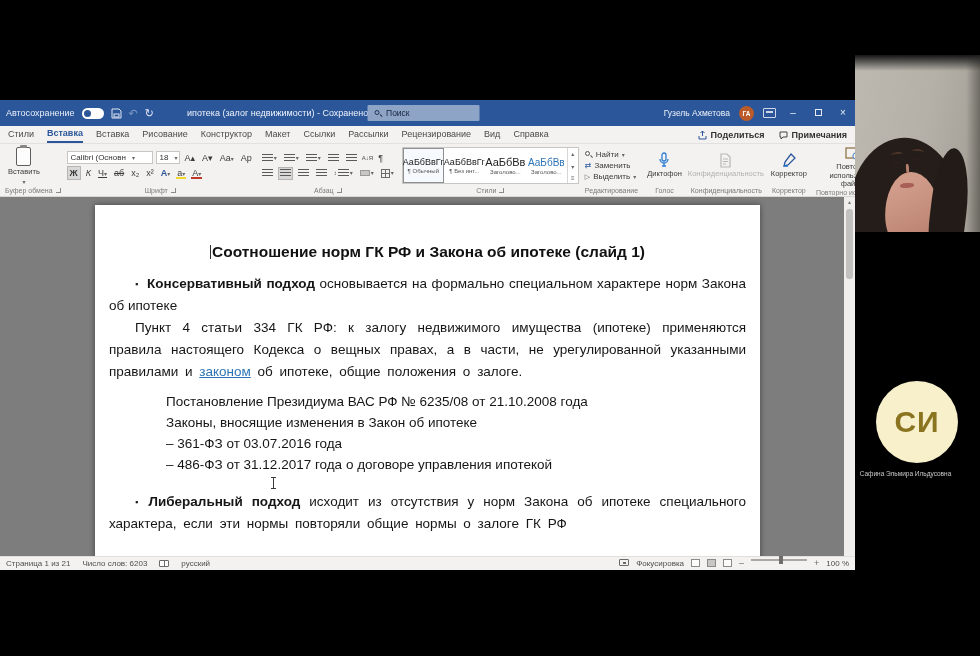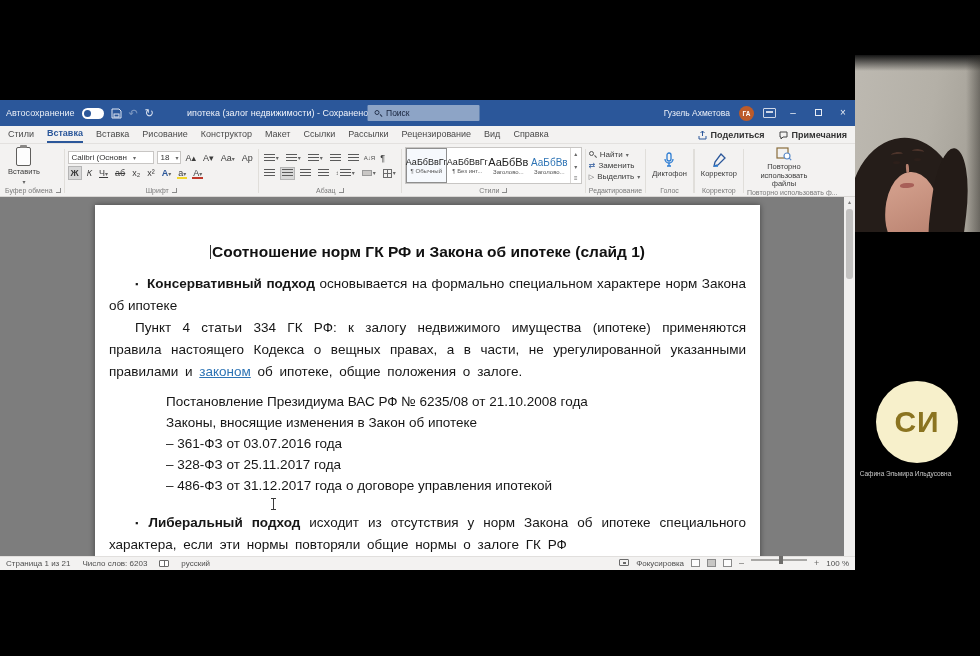--- a/index.html
+++ b/index.html
@@ -395,20 +395,34 @@
               </svg>
             <span>Диктофон</span>
           </div>
         </div>
         <div class="glabel">
             <span>Голос</span>
           </div>
       </div>
       <div class="gsep"></div>
 
+      <div class="group">
+        <div class="gbody">
+          <div class="bigbtn disabled" style="width:70px">
+            <svg class="mini-svg" width="13" height="15" viewBox="0 0 13 15">
+                <path d="M2 1h6l3 3v10H2z" fill="none" stroke="#b9b7b4" stroke-width="1.2"></path>
+                <path d="M4 6h5M4 8.5h5M4 11h3" stroke="#b9b7b4" stroke-width="1"></path>
+              </svg>
+            <span>Конфиденциальность</span>
+          </div>
+        </div>
+        <div class="glabel">
+            <span>Конфиденциальность</span>
+          </div>
+      </div>
       <div class="gsep"></div>
 
       <div class="group">
         <div class="gbody">
           <div class="bigbtn">
             <svg class="mini-svg" width="16" height="16" viewBox="0 0 16 16">
                 <path d="M10 2l4 4-7 7-4 1 1-4z" fill="none" stroke="#2b579a" stroke-width="1.3"></path>
                 <path d="M3 14h4" stroke="#2b7cd3" stroke-width="1.6"></path>
               </svg>
             <span>Корректор</span>
@@ -446,21 +460,20 @@
         </p>
 
         <p class="p indented just ws" style="">
           <span>Пункт 4 статьи 334 ГК РФ: к залогу недвижимого имущества (ипотеке) применяются правила настоящего Кодекса о вещных правах, а в части, не урегулированной указанными правилами и </span><a style="color:#2e74b5;text-decoration:underline">законом</a><span> об ипотеке, общие положения о залоге.</span>
         </p>
 
         <div class="dblock">
           <div>Постановление Президиума ВАС РФ № 6235/08 от 21.10.2008 года</div>
           <div>Законы, вносящие изменения в Закон об ипотеке</div>
           <div>– 361-ФЗ от 03.07.2016 года</div>
-          <div>– 328-ФЗ от 25.11.2017 года</div>
           <div>– 486-ФЗ от 31.12.2017 года о договоре управления ипотекой</div>
         </div>
 
         <div class="ibeam">
             <i></i>
           </div>
 
         <p class="p indented just ws" style="margin-top:2px">
           <span class="bullet">▪</span><b>Либеральный подход</b><span> исходит из отсутствия у норм Закона об ипотеке специального характера, если эти нормы повторяли общие нормы о залоге ГК РФ</span>
         </p>

